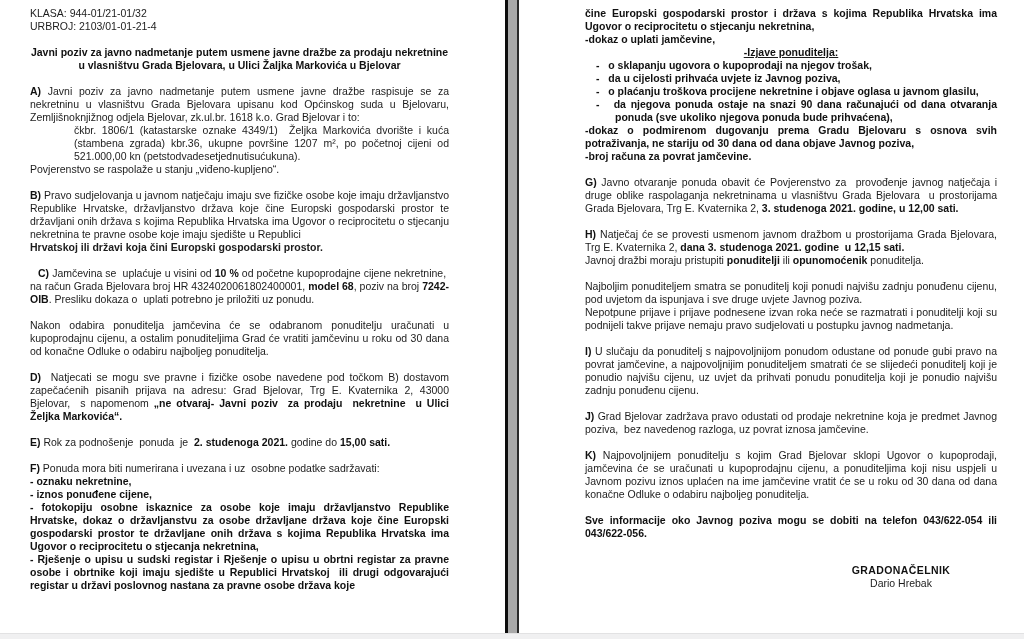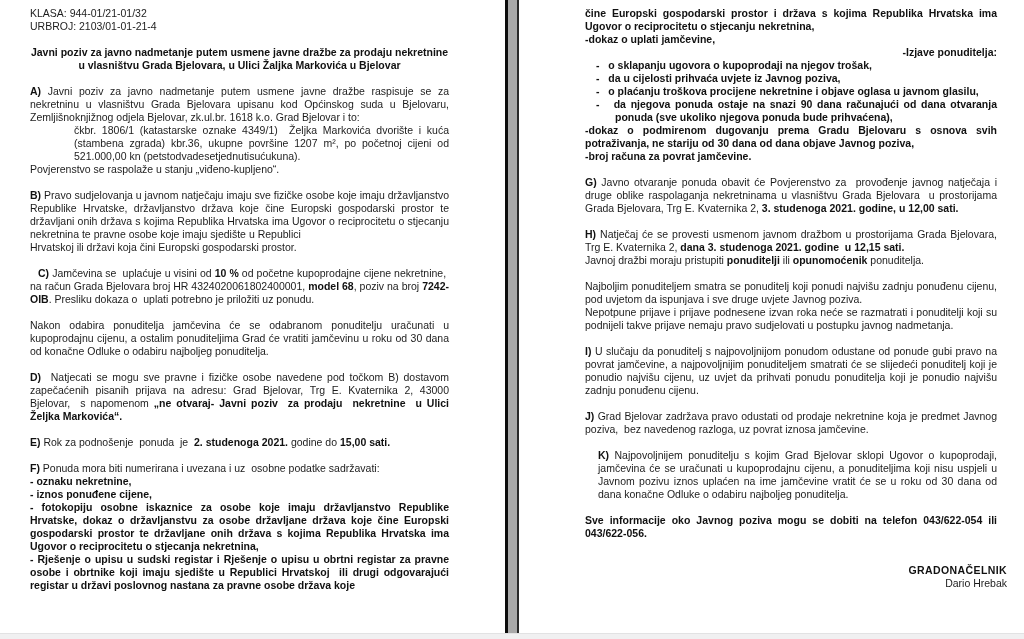--- a/index.html
+++ b/index.html
@@ -21,72 +21,72 @@
   .divider{
     position:absolute;left:505px;top:0;height:633px;width:9px;
     background:#a9a9a9;border-left:3px solid #0c0c0c;border-right:2px solid #2a2a2a;
   }
   .bottom-strip{
     position:absolute;left:0;top:633px;width:1024px;height:6px;
     background:#f0f0f1;border-top:1px solid #e2e2e3;
   }
   .signature{
     position:absolute;left:795px;top:564px;width:212px;
-    text-align:right;font-size:10.5px;line-height:13px;color:#1c1c1c;
+    text-align:center;font-size:10.5px;line-height:13px;color:#1c1c1c;
   }
   .signature .role{font-weight:700;letter-spacing:.4px;color:#111;}
 </style>
 </head>
 <body>
 
 <div class="screen">
 
   <div class="page page-left">
     <div class="col col-left">
         <p class="para" style="text-align: left;"><span>KLASA: 944-01/21-01/32</span></p>
         <p class="para" style="text-align: left;"><span>URBROJ: 2103/01-01-21-4</span></p>
         <p class="para gap" style="text-align: center;"><span class="b">Javni poziv za javno nadmetanje putem usmene javne dražbe za prodaju nekretnine u vlasništvu Grada Bjelovara, u Ulici Žaljka Markovića u Bjelovar</span></p>
         <p class="para gap" style="text-align: justify;"><span class="b">A)</span><span> Javni poziv za javno nadmetanje putem usmene javne dražbe raspisuje se za nekretninu u vlasništvu Grada Bjelovara upisanu kod Općinskog suda u Bjelovaru, Zemljišnoknjižnog odjela Bjelovar, zk.ul.br. 1618 k.o. Grad Bjelovar i to:</span></p>
         <p class="para" style="text-align: justify; margin-left: 44px;"><span>čkbr. 1806/1 (katastarske oznake 4349/1)&nbsp; Željka Markovića dvorište i kuća (stambena zgrada) kbr.36, ukupne površine 1207 m², po početnoj cijeni od 521.000,00 kn (petstodvadesetjednutisućukuna).</span></p>
         <p class="para" style="text-align: left;"><span>Povjerenstvo se raspolaže u stanju „viđeno-kupljeno“.</span></p>
         <p class="para gap" style="text-align: justify;"><span class="b">B)</span><span> Pravo sudjelovanja u javnom natječaju imaju sve fizičke osobe koje imaju državljanstvo Republike Hrvatske, državljanstvo država koje čine Europski gospodarski prostor te državljani onih država s kojima Republika Hrvatska ima Ugovor o reciprocitetu o stjecanju nekretnina te pravne osobe koje imaju sjedište u Republici</span></p>
-        <p class="para" style="text-align: left;"><span>Hrvatskoj ili državi koja čini Europski gospodarski prostor.</span></p>
+        <p class="para" style="text-align: left; font-weight: bold;"><span>Hrvatskoj ili državi koja čini Europski gospodarski prostor.</span></p>
         <p class="para gap" style="text-align: justify; text-indent: 8px;"><span class="b">C)</span><span> Jamčevina se&nbsp; uplaćuje u visini od </span><span class="b">10 %</span><span> od početne kupoprodajne cijene nekretnine,&nbsp; na račun Grada Bjelovara broj HR 4324020061802400001, </span><span class="b">model 68</span><span>, poziv na broj </span><span class="b">7242-OIB</span><span>. Presliku dokaza o&nbsp; uplati potrebno je priložiti uz ponudu.</span></p>
         <p class="para gap" style="text-align: justify;"><span>Nakon odabira ponuditelja jamčevina će se odabranom ponuditelju uračunati u kupoprodajnu cijenu, a ostalim ponuditeljima Grad će vratiti jamčevinu u roku od 30 dana od konačne Odluke o odabiru najboljeg ponuditelja.</span></p>
         <p class="para gap" style="text-align: justify;"><span class="b">D)</span><span>&nbsp; Natjecati se mogu sve pravne i fizičke osobe navedene pod točkom B) dostavom zapečaćenih pisanih prijava na adresu: Grad Bjelovar, Trg E. Kvaternika 2, 43000 Bjelovar,&nbsp; s napomenom </span><span class="b">„ne otvaraj- Javni poziv&nbsp; za prodaju&nbsp; nekretnine&nbsp; u Ulici Željka Markovića“.</span></p>
         <p class="para gap" style="text-align: left;"><span class="b">E)</span><span> Rok za podnošenje&nbsp; ponuda&nbsp; je&nbsp; </span><span class="b">2. studenoga 2021.</span><span> godine do </span><span class="b">15,00 sati.</span></p>
         <p class="para gap" style="text-align: left;"><span class="b">F)</span><span> Ponuda mora biti numerirana i uvezana i uz&nbsp; osobne podatke sadržavati:</span></p>
         <p class="para" style="text-align: left;"><span class="b">- oznaku nekretnine,</span></p>
         <p class="para" style="text-align: left;"><span class="b">- iznos ponuđene cijene,</span></p>
         <p class="para" style="text-align: justify;"><span class="b">- fotokopiju osobne iskaznice za osobe koje imaju državljanstvo Republike Hrvatske, dokaz o državljanstvu za osobe državljane država koje čine Europski gospodarski prostor te državljane onih država s kojima Republika Hrvatska ima Ugovor o reciprocitetu o stjecanja nekretnina,</span></p>
         <p class="para" style="text-align: justify;"><span class="b">- Rješenje o upisu u sudski registar i Rješenje o upisu u obrtni registar za pravne osobe i obrtnike koji imaju sjedište u Republici Hrvatskoj&nbsp; ili drugi odgovarajući registar u državi poslovnog nastana za pravne osobe država koje</span></p>
       </div>
   </div>
 
   <div class="divider"></div>
 
   <div class="page page-right">
     <div class="col col-right">
         <p class="para" style="text-align: justify;"><span class="b">čine Europski gospodarski prostor i država s kojima Republika Hrvatska ima Ugovor o reciprocitetu o stjecanju nekretnina,</span></p>
         <p class="para" style="text-align: left;"><span class="b">-dokaz o uplati jamčevine,</span></p>
-        <p class="para" style="text-align: right;"><span class="b">-Izjave ponuditelja:</span></p>
+        <p class="para" style="text-align: center; text-decoration: underline;"><span class="b">-Izjave ponuditelja:</span></p>
         <p class="para" style="text-align: left; padding-left: 30px; text-indent: -19px;"><span class="b">-&nbsp;&nbsp;&nbsp;o sklapanju ugovora o kupoprodaji na njegov trošak,</span></p>
         <p class="para" style="text-align: left; padding-left: 30px; text-indent: -19px;"><span class="b">-&nbsp;&nbsp;&nbsp;da u cijelosti prihvaća uvjete iz Javnog poziva,</span></p>
         <p class="para" style="text-align: justify; padding-left: 30px; text-indent: -19px;"><span class="b">-&nbsp;&nbsp;&nbsp;o plaćanju troškova procijene nekretnine i objave oglasa u javnom glasilu,</span></p>
         <p class="para" style="text-align: justify; padding-left: 30px; text-indent: -19px;"><span class="b">-&nbsp;&nbsp;&nbsp;da njegova ponuda ostaje na snazi 90 dana računajući od dana otvaranja ponuda (sve ukoliko njegova ponuda bude prihvaćena),</span></p>
         <p class="para" style="text-align: justify;"><span class="b">-dokaz o podmirenom dugovanju prema Gradu Bjelovaru s osnova svih potraživanja, ne stariju od 30 dana od dana objave Javnog poziva,</span></p>
         <p class="para" style="text-align: left;"><span class="b">-broj računa za povrat jamčevine.</span></p>
         <p class="para gap" style="text-align: justify;"><span class="b">G)</span><span> Javno otvaranje ponuda obavit će Povjerenstvo za&nbsp; provođenje javnog natječaja i druge oblike raspolaganja nekretninama u vlasništvu Grada Bjelovara&nbsp; u prostorijama Grada Bjelovara, Trg E. Kvaternika 2, </span><span class="b">3. studenoga 2021. godine, u 12,00 sati.</span></p>
         <p class="para gap" style="text-align: justify;"><span class="b">H)</span><span> Natječaj će se provesti usmenom javnom dražbom u prostorijama Grada Bjelovara, Trg E. Kvaternika 2, </span><span class="b">dana 3. studenoga 2021. godine&nbsp; u 12,15 sati.</span></p>
         <p class="para" style="text-align: left;"><span>Javnoj dražbi moraju pristupiti </span><span class="b">ponuditelji</span><span> ili </span><span class="b">opunomoćenik</span><span> ponuditelja.</span></p>
         <p class="para gap" style="text-align: justify;"><span>Najboljim ponuditeljem smatra se ponuditelj koji ponudi najvišu zadnju ponuđenu cijenu, pod uvjetom da ispunjava i sve druge uvjete Javnog poziva.</span></p>
         <p class="para" style="text-align: justify;"><span>Nepotpune prijave i prijave podnesene izvan roka neće se razmatrati i ponuditelji koji su podnijeli takve prijave nemaju pravo sudjelovati u postupku javnog nadmetanja.</span></p>
         <p class="para gap" style="text-align: justify;"><span class="b">I)</span><span> U slučaju da ponuditelj s najpovoljnijom ponudom odustane od ponude gubi pravo na povrat jamčevine, a najpovoljnijim ponuditeljem smatrati će se slijedeći ponuditelj koji je ponudio najvišu cijenu, uz uvjet da prihvati ponudu ponuditelja koji je ponudio najvišu zadnju ponuđenu cijenu.</span></p>
         <p class="para gap" style="text-align: justify;"><span class="b">J)</span><span> Grad Bjelovar zadržava pravo odustati od prodaje nekretnine koja je predmet Javnog poziva,&nbsp; bez navedenog razloga, uz povrat iznosa jamčevine.</span></p>
-        <p class="para gap" style="text-align: justify; margin-left: 13px;"><span class="b">K)</span><span> Najpovoljnijem ponuditelju s kojim Grad Bjelovar sklopi Ugovor o kupoprodaji, jamčevina će se uračunati u kupoprodajnu cijenu, a ponuditeljima koji nisu uspjeli u Javnom pozivu iznos uplaćen na ime jamčevine vratit će se u roku od 30 dana od dana konačne Odluke o odabiru najboljeg ponuditelja.</span></p>
+        <p class="para gap" style="text-align: justify;"><span class="b">K)</span><span> Najpovoljnijem ponuditelju s kojim Grad Bjelovar sklopi Ugovor o kupoprodaji, jamčevina će se uračunati u kupoprodajnu cijenu, a ponuditeljima koji nisu uspjeli u Javnom pozivu iznos uplaćen na ime jamčevine vratit će se u roku od 30 dana od dana konačne Odluke o odabiru najboljeg ponuditelja.</span></p>
         <p class="para gap" style="text-align: justify;"><span class="b">Sve informacije oko Javnog poziva mogu se dobiti na telefon 043/622-054 ili 043/622-056.</span></p>
       </div>
 
     <div class="signature">
       <div class="role">GRADONAČELNIK</div>
       <div class="name">Dario Hrebak</div>
     </div>
   </div>
 
   <div class="bottom-strip"></div>

